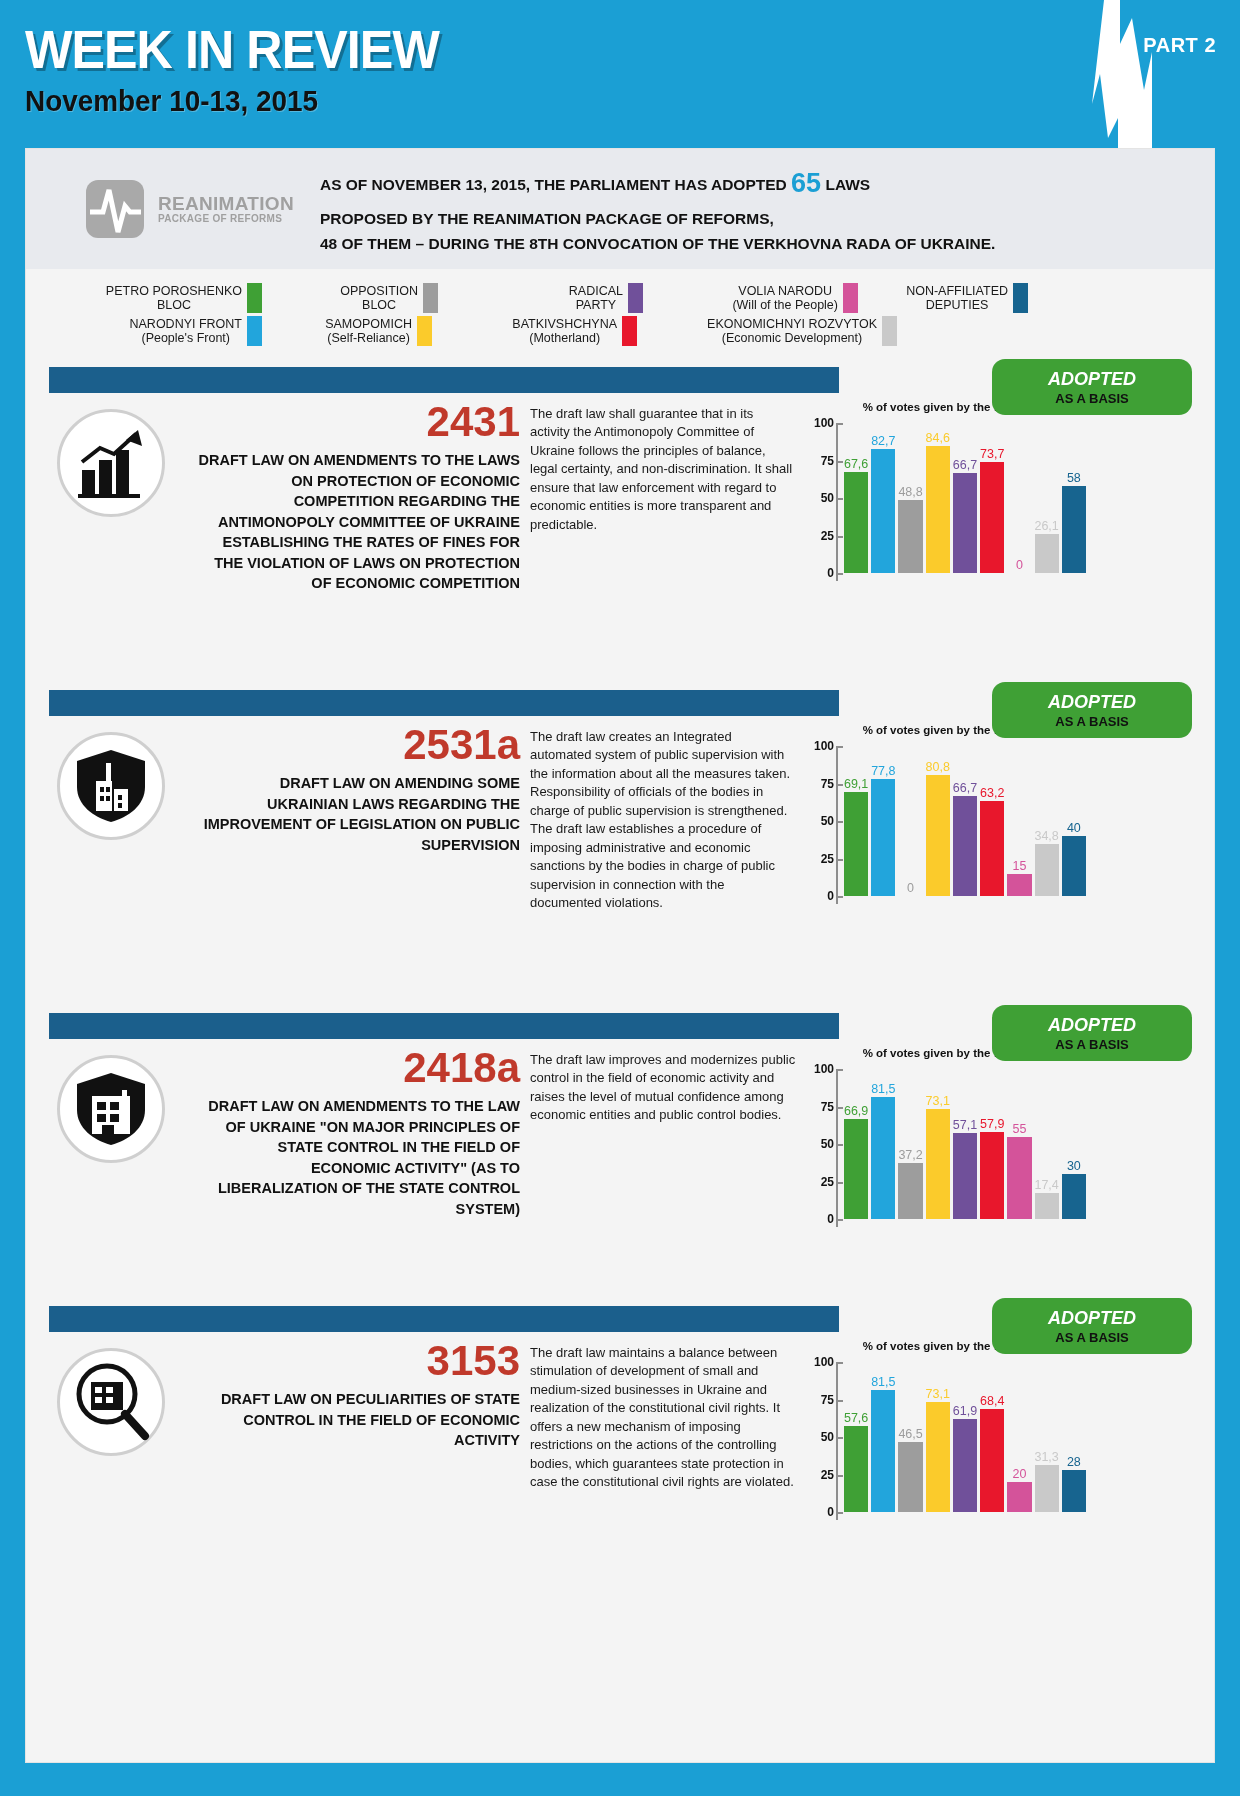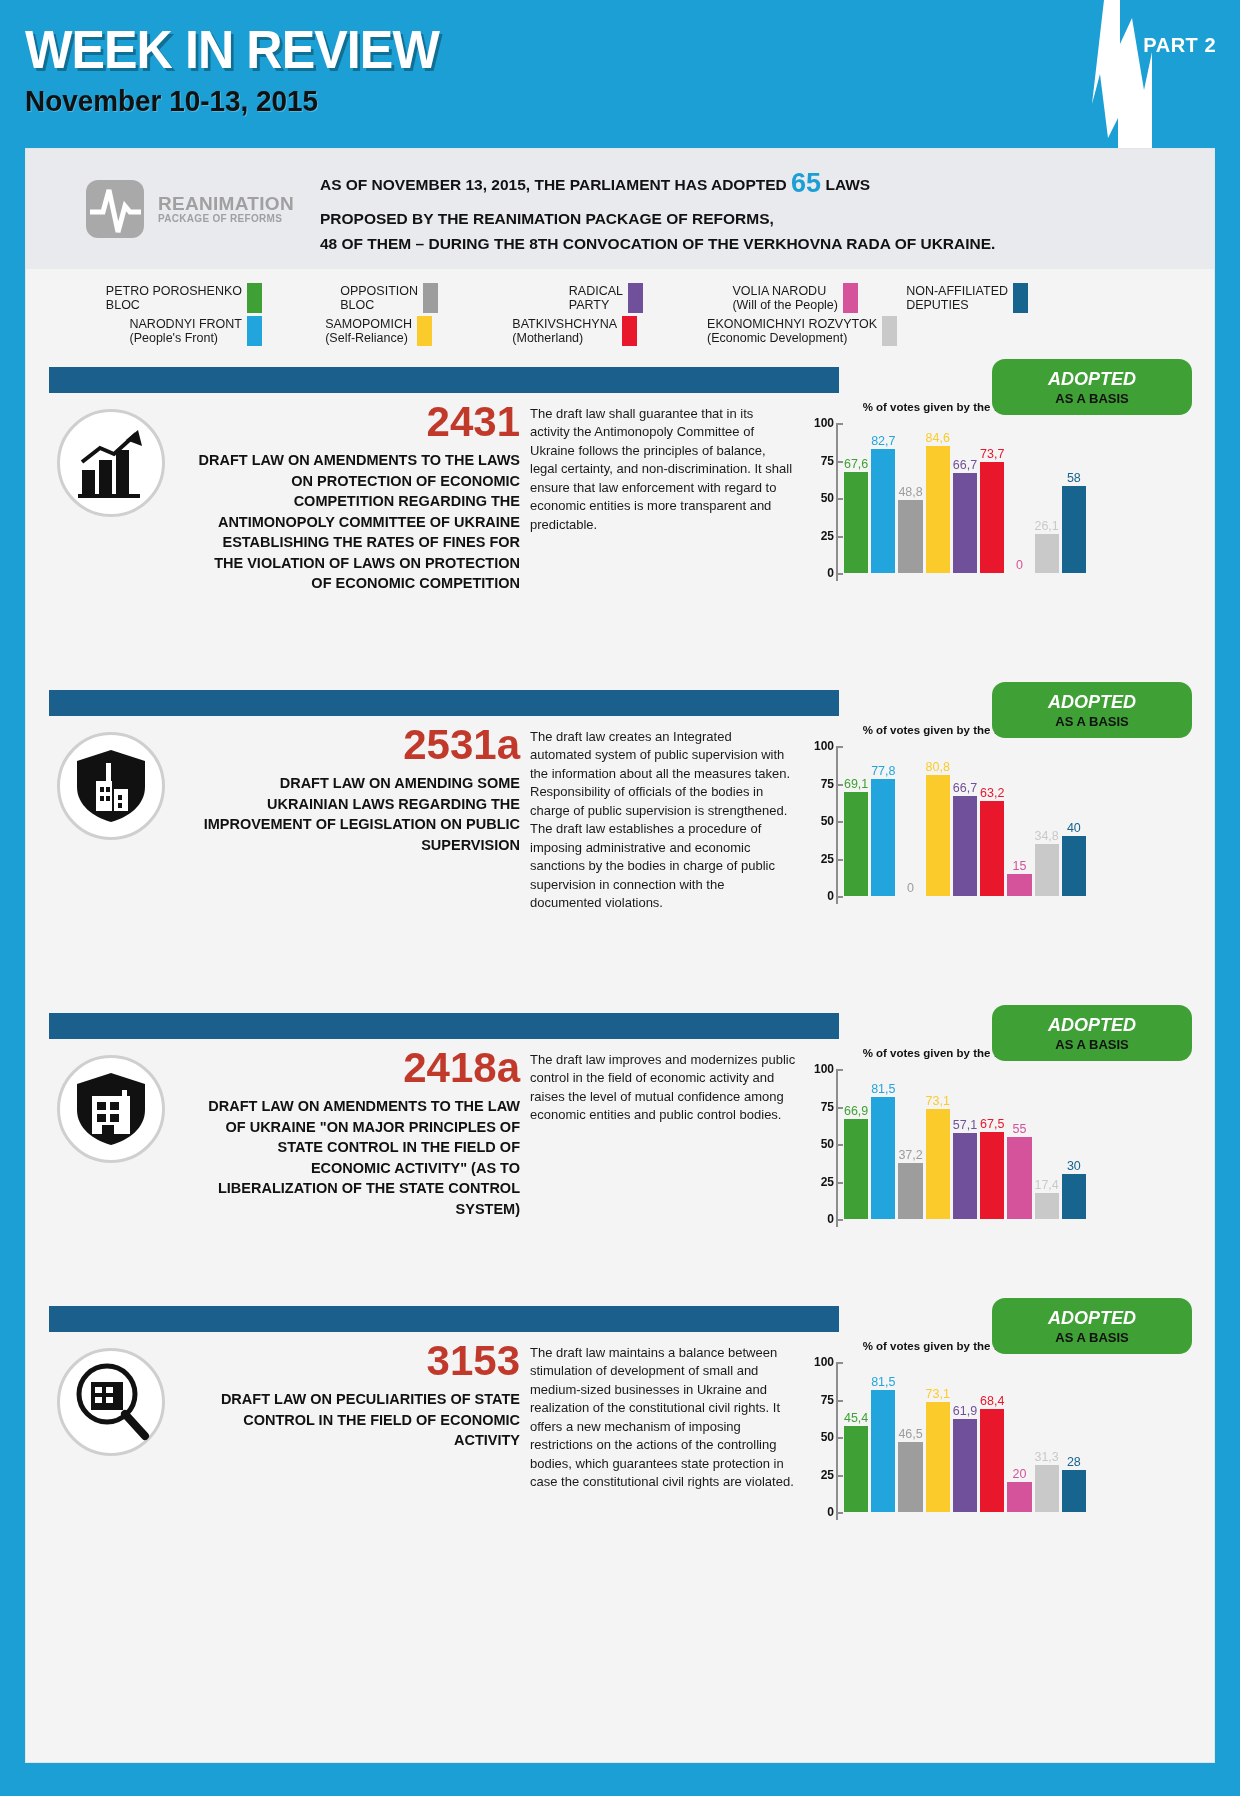--- a/index.html
+++ b/index.html
@@ -52,21 +52,21 @@
   .rpr-name { font-size: 19px; font-weight: bold; color: #a0a0a0; letter-spacing: 0.3px; }
   .rpr-sub  { font-size: 10px; font-weight: bold; color: #a0a0a0; letter-spacing: 0.3px; }
   .rpr-stmt { font-size: 15.5px; font-weight: bold; color: #111; line-height: 1.65; }
   .rpr-stmt .big-num { color: #1B9FD4; font-size: 27px; vertical-align: -2px; }
 
   
   .legend { padding: 14px 0 10px 0; background: #f4f4f4; }
   .legend-row { display: flex; padding-left: 36px; margin-bottom: 3px; }
   .legend-item { display: flex; align-items: center; justify-content: flex-end; }
   .legend-label {
-    font-size: 12.5px; color: #1a1a1a; text-align: left; line-height: 1.15;
+    font-size: 12.5px; color: #1a1a1a; text-align: center; line-height: 1.15;
     margin-right: 5px; white-space: nowrap;
   }
   .legend-swatch { width: 15px; height: 30px; flex: none; }
 
   
   .law { position: relative; margin: 0 0 0 0; }
   .law-bar {
     position: absolute; left: 23px; top: 0; width: 790px; height: 26px;
     background: #1B5F8C;
   }
@@ -448,21 +448,21 @@
                 <div class="bar-slot">
                   <div class="bar" style="height: 109.65px; background: rgb(251, 203, 43);"></div>
                   <div class="bar-value" style="bottom: 110.65px; color: rgb(251, 203, 43);">73,1</div>
                 </div>
                 <div class="bar-slot">
                   <div class="bar" style="height: 85.65px; background: rgb(112, 80, 154);"></div>
                   <div class="bar-value" style="bottom: 86.65px; color: rgb(112, 80, 154);">57,1</div>
                 </div>
                 <div class="bar-slot">
                   <div class="bar" style="height: 86.85px; background: rgb(232, 23, 44);"></div>
-                  <div class="bar-value" style="bottom: 87.85px; color: rgb(232, 23, 44);">67,5</div>
+                  <div class="bar-value" style="bottom: 87.85px; color: rgb(232, 23, 44);">57,9</div>
                 </div>
                 <div class="bar-slot">
                   <div class="bar" style="height: 82.5px; background: rgb(212, 83, 154);"></div>
                   <div class="bar-value" style="bottom: 83.5px; color: rgb(212, 83, 154);">55</div>
                 </div>
                 <div class="bar-slot">
                   <div class="bar" style="height: 26.1px; background: rgb(201, 201, 201);"></div>
                   <div class="bar-value" style="bottom: 27.1px; color: rgb(201, 201, 201);">17,4</div>
                 </div>
                 <div class="bar-slot">
@@ -506,21 +506,21 @@
             <div class="chart" style="height: 180px;">
               <div class="y-axis"></div>
               <div class="y-tick" style="top: 150px; left: 2px; position: absolute; width: 26px; text-align: right;">0<div class="y-tick-mark" style="left: 30px;"></div></div>
               <div class="y-tick" style="top: 112.5px; left: 2px; position: absolute; width: 26px; text-align: right;">25<div class="y-tick-mark" style="left: 30px;"></div></div>
               <div class="y-tick" style="top: 75px; left: 2px; position: absolute; width: 26px; text-align: right;">50<div class="y-tick-mark" style="left: 30px;"></div></div>
               <div class="y-tick" style="top: 37.5px; left: 2px; position: absolute; width: 26px; text-align: right;">75<div class="y-tick-mark" style="left: 30px;"></div></div>
               <div class="y-tick" style="top: 0px; left: 2px; position: absolute; width: 26px; text-align: right;">100<div class="y-tick-mark" style="left: 30px;"></div></div>
               <div class="bars" style="height: 150px; top: 0px; bottom: auto;">
                 <div class="bar-slot">
                   <div class="bar" style="height: 86.4px; background: rgb(63, 160, 53);"></div>
-                  <div class="bar-value" style="bottom: 87.4px; color: rgb(63, 160, 53);">45,4</div>
+                  <div class="bar-value" style="bottom: 87.4px; color: rgb(63, 160, 53);">57,6</div>
                 </div>
                 <div class="bar-slot">
                   <div class="bar" style="height: 122.25px; background: rgb(34, 165, 220);"></div>
                   <div class="bar-value" style="bottom: 123.25px; color: rgb(34, 165, 220);">81,5</div>
                 </div>
                 <div class="bar-slot">
                   <div class="bar" style="height: 69.75px; background: rgb(157, 157, 157);"></div>
                   <div class="bar-value" style="bottom: 70.75px; color: rgb(157, 157, 157);">46,5</div>
                 </div>
                 <div class="bar-slot">

